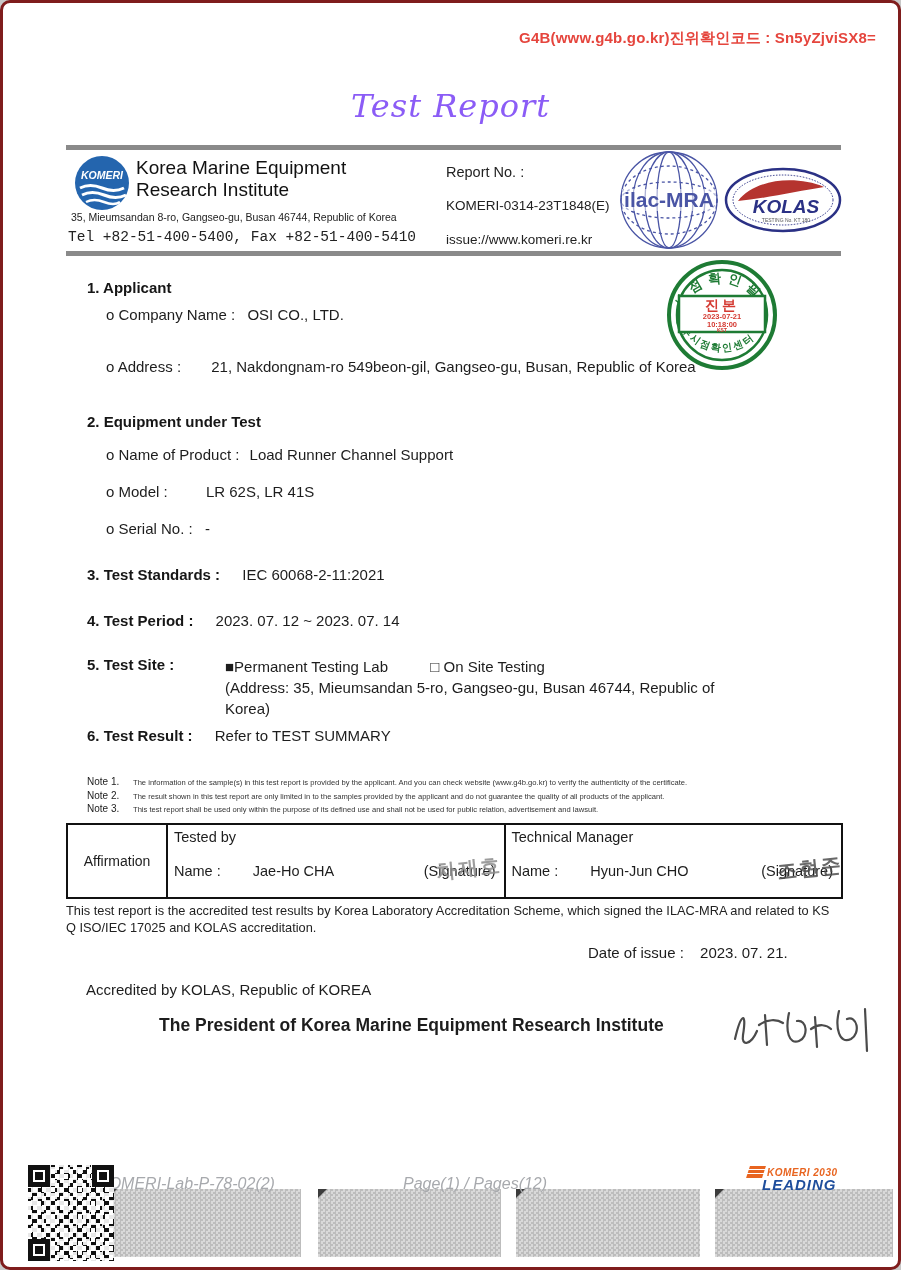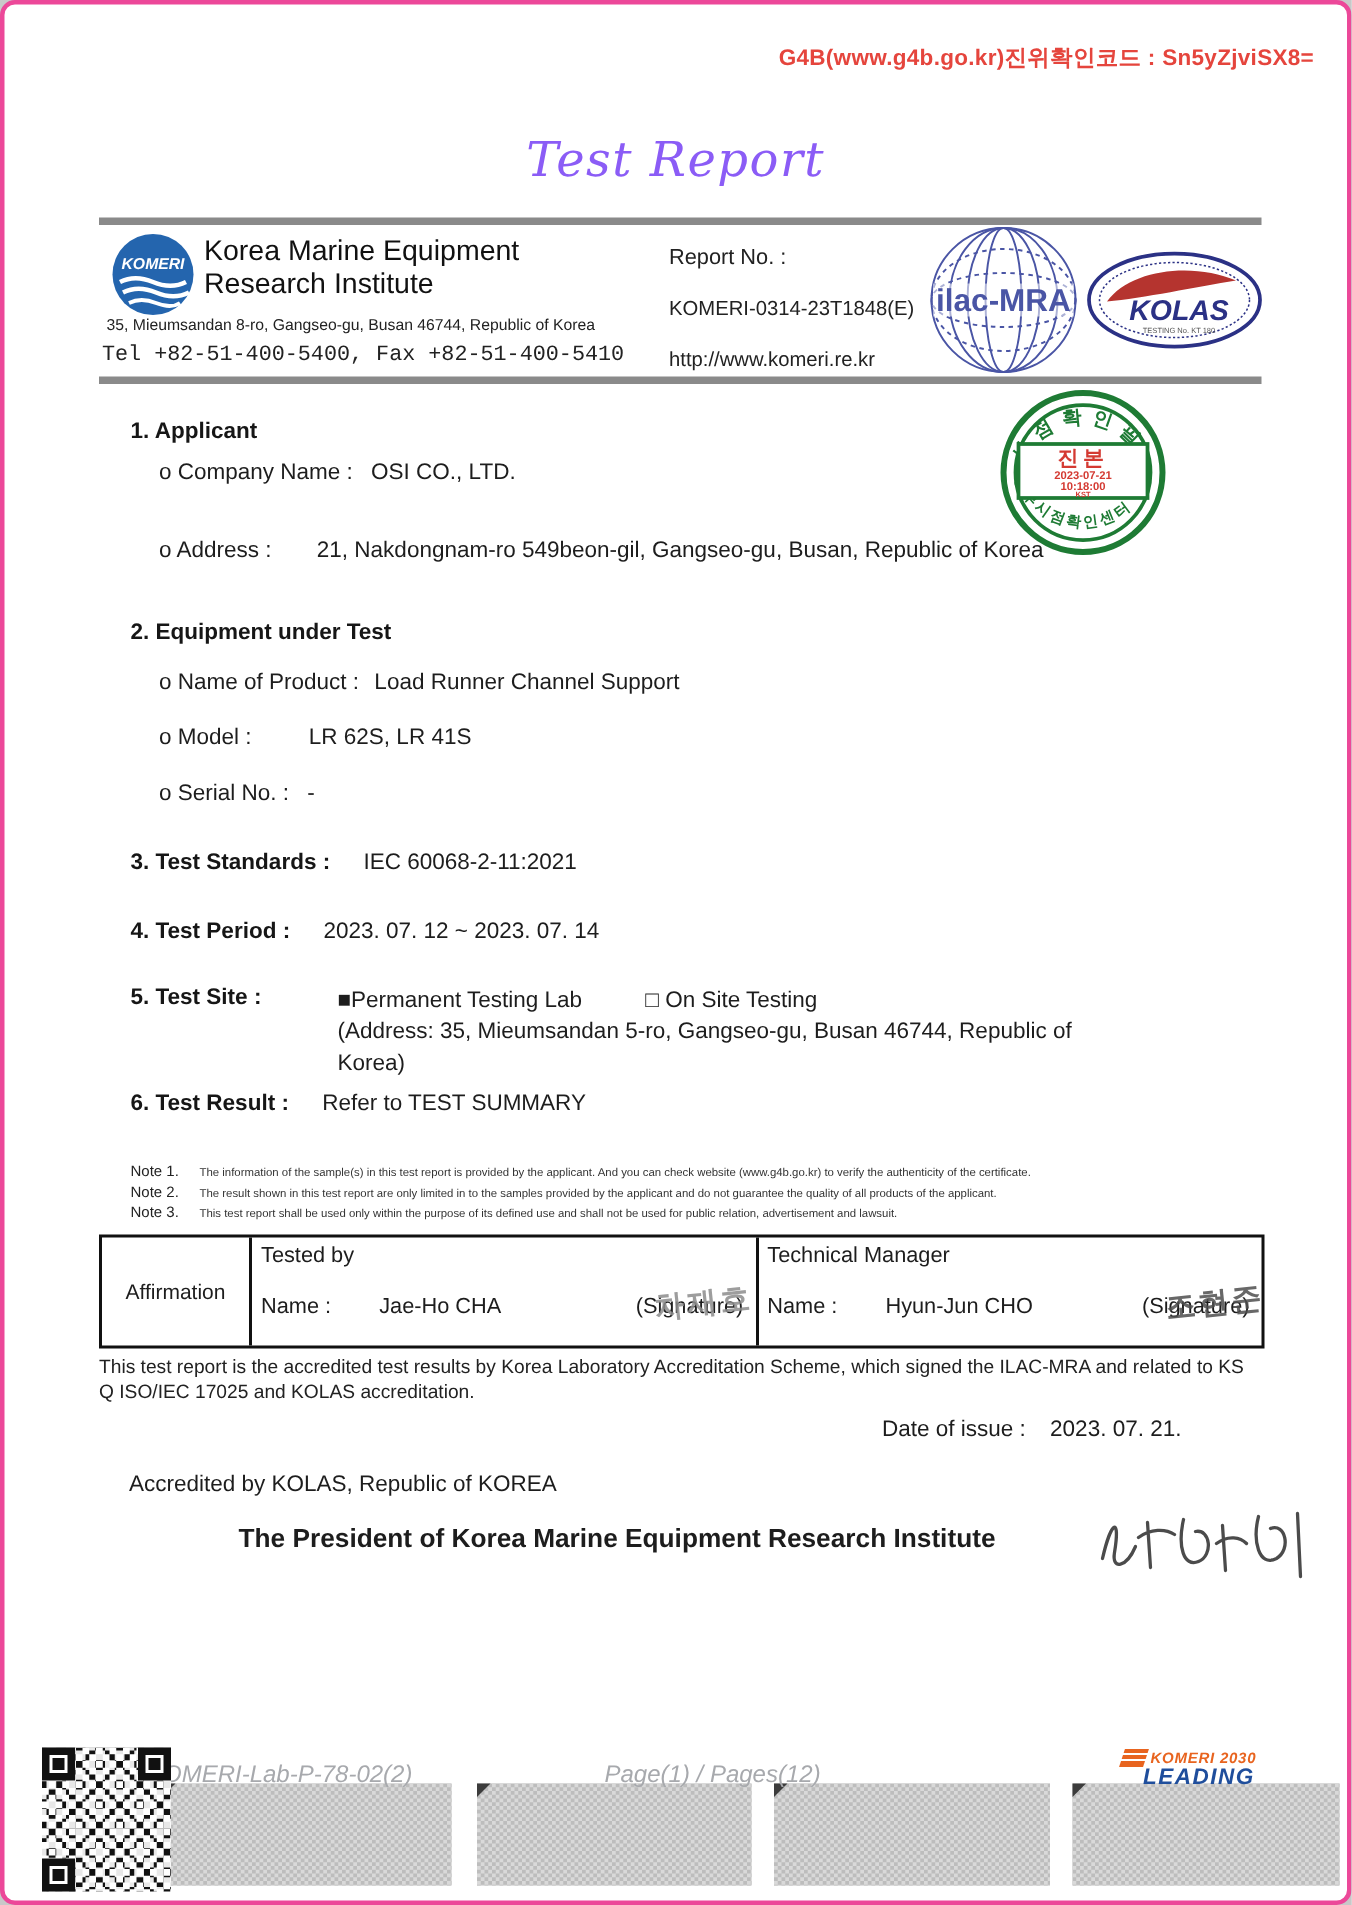--- a/index.html
+++ b/index.html
@@ -1,19 +1,19 @@
 <!DOCTYPE html>
 <html><head>
 <meta charset="utf-8">
 <style>
   html,body{margin:0;padding:0;background:#c8c8c8;}
   *{box-sizing:border-box;}
   #page{
     position:relative;width:901px;height:1270px;background:#fff;
-    border:3px solid #ec4899;border-radius:10px;overflow:hidden;
+    border:3px solid #7f1d1d;border-radius:10px;overflow:hidden;
     font-family:"Liberation Sans",sans-serif;color:#1d1d1d;padding-left:12px;
   }
   .abs{position:absolute;}
   
   .red-code{top:26px;right:22px;font-size:15px;font-weight:bold;color:#e5453d;letter-spacing:.2px;}
   
   .title{top:84px;left:0;width:100%;text-align:center;font-family:"DejaVu Serif","Liberation Serif",serif;
     font-style:italic;font-size:32px;color:#8b5cf6;letter-spacing:1px;}
   
   .header-box{left:63px;top:142px;width:775px;height:111px;}
@@ -128,21 +128,21 @@
     <div class="org-name">
       <div>Korea Marine Equipment</div>
       <div>Research Institute</div>
     </div>
     <div class="org-address">35, Mieumsandan 8-ro, Gangseo-gu, Busan 46744, Republic of Korea</div>
     <div class="org-tel">Tel +82-51-400-5400, Fax +82-51-400-5410</div>
 
     <div class="report-block">
       <div class="report-no-label">Report No. :</div>
       <div class="report-no">KOMERI-0314-23T1848(E)</div>
-      <div class="website">http://www.komeri.re.kr</div>
+      <div class="website">issue://www.komeri.re.kr</div>
     </div>
 
     <svg class="ilac" width="102" height="102" viewBox="0 0 102 102">
       <g stroke="#4a55a5" fill="none" stroke-width="1.3">
         <circle cx="51" cy="51" r="48"></circle>
         <ellipse cx="51" cy="51" rx="36" ry="48"></ellipse>
         <ellipse cx="51" cy="51" rx="24" ry="48"></ellipse>
         <ellipse cx="51" cy="51" rx="12" ry="48"></ellipse>
         <ellipse cx="51" cy="51" rx="48" ry="34" stroke-dasharray="3 3"></ellipse>
         <ellipse cx="51" cy="51" rx="48" ry="18" stroke-dasharray="3 3"></ellipse>

